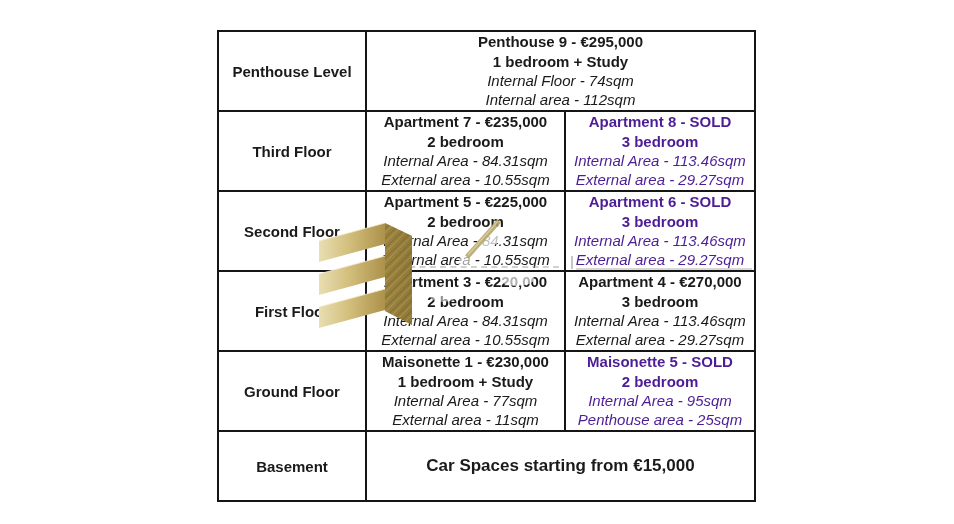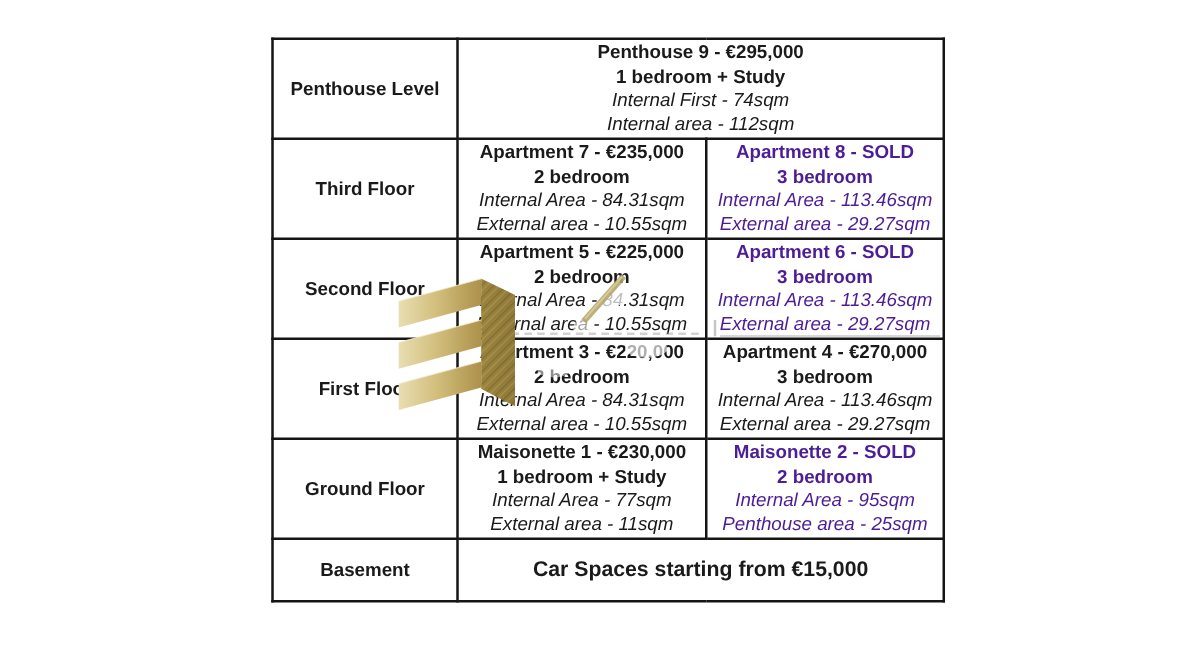--- a/index.html
+++ b/index.html
@@ -17,21 +17,21 @@
   }
   .ptable td{
     border:2px solid #151515;
     padding:0;vertical-align:middle;text-align:center;
     color:#1a1a1a;font-size:15px;
   }
   .col-floor{width:148px;}
   .col-unit{width:199px;}
   .col-unit2{width:190px;}
   tr.r80{height:78px;}
-  tr.r60{height:50px;}
+  tr.r60{height:70px;}
 
   .floor-cell{font-weight:700;font-size:15px;}
   .cell-lines{display:flex;flex-direction:column;justify-content:center;height:78px;}
   .line{line-height:19.4px;white-space:nowrap;}
   .ln-bold{font-weight:700;}
   .ln-ital{font-style:italic;}
   td.sold .line{color:#4c1d95;}
   .single-line{font-weight:700;font-size:17px;}
 
   
@@ -62,21 +62,21 @@
         <col class="col-unit2">
       </colgroup>
 
     <tbody>
         <tr class="r80">
       <td class="floor-cell">Penthouse Level</td>
       <td colspan="2">
         <div class="cell-lines">
           <div class="line ln-bold">Penthouse 9 - €295,000</div>
           <div class="line ln-bold">1 bedroom + Study</div>
-          <div class="line ln-ital">Internal First - 74sqm</div>
+          <div class="line ln-ital">Internal Floor - 74sqm</div>
           <div class="line ln-ital">Internal area - 112sqm</div>
         </div>
       </td>
     </tr>
 
     <tr class="r80">
       <td class="floor-cell">Third Floor</td>
       <td>
         <div class="cell-lines">
           <div class="line ln-bold">Apartment 7 - €235,000</div>
@@ -140,21 +140,21 @@
       <td>
         <div class="cell-lines">
           <div class="line ln-bold">Maisonette 1 - €230,000</div>
           <div class="line ln-bold">1 bedroom + Study</div>
           <div class="line ln-ital">Internal Area - 77sqm</div>
           <div class="line ln-ital">External area - 11sqm</div>
         </div>
       </td>
       <td class="sold">
         <div class="cell-lines">
-          <div class="line ln-bold">Maisonette 2 - SOLD</div>
+          <div class="line ln-bold">Maisonette 5 - SOLD</div>
           <div class="line ln-bold">2 bedroom</div>
           <div class="line ln-ital">Internal Area - 95sqm</div>
           <div class="line ln-ital">Penthouse area - 25sqm</div>
         </div>
       </td>
     </tr>
 
     <tr class="r60">
       <td class="floor-cell">Basement</td>
       <td colspan="2">

